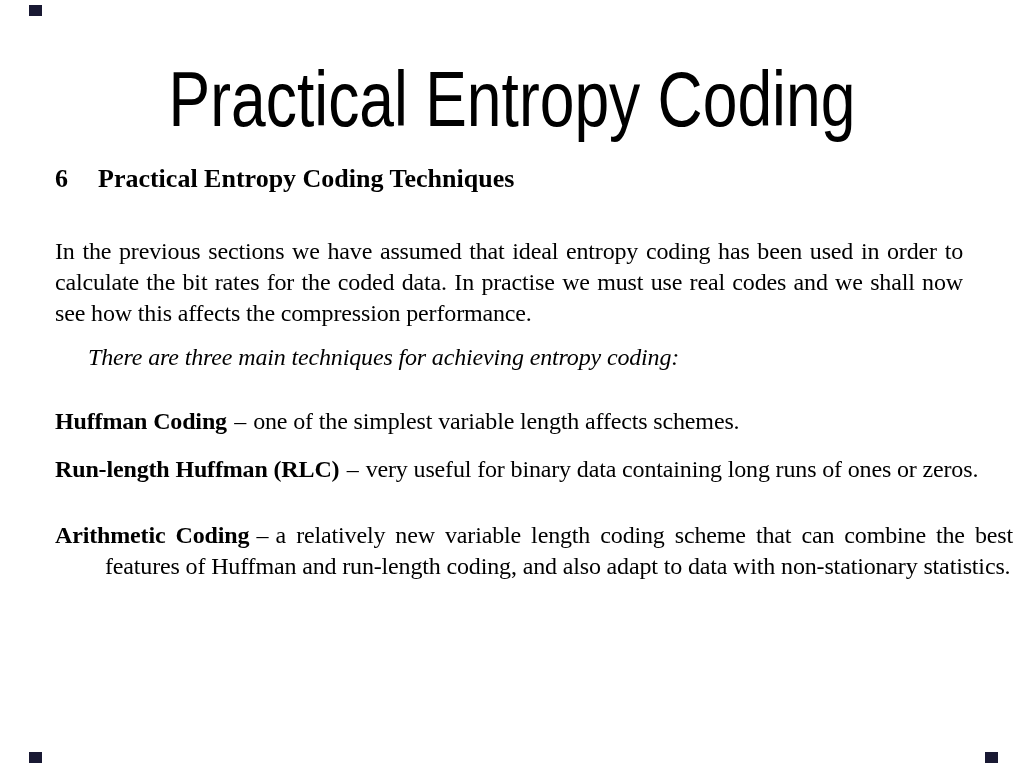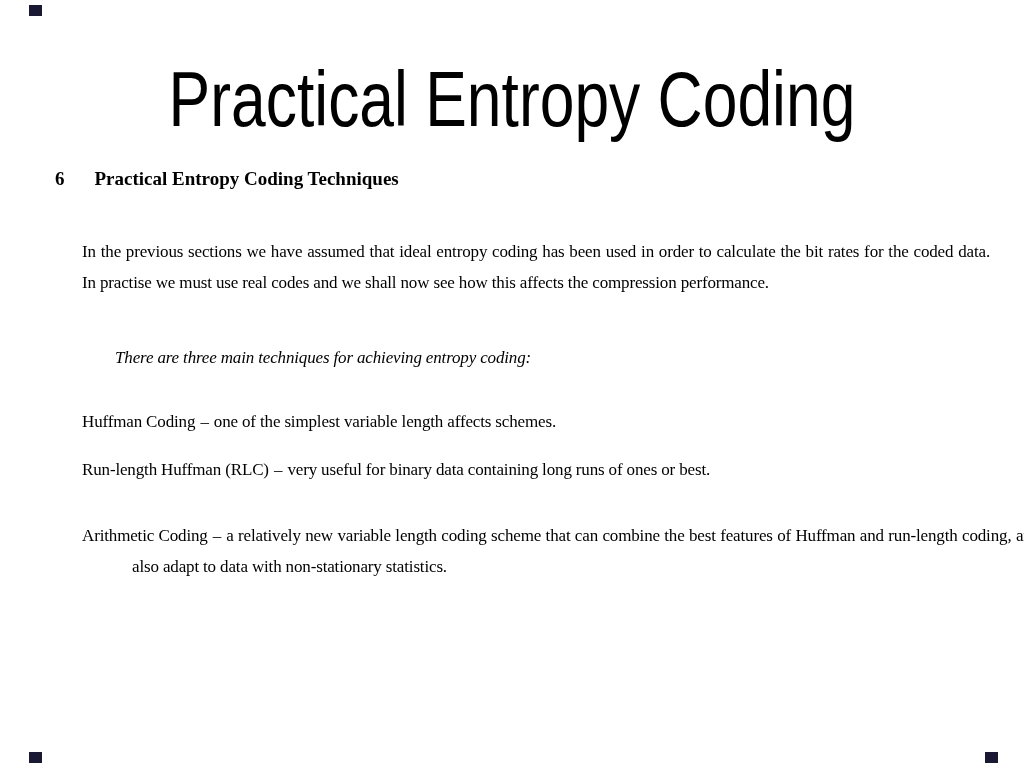--- a/index.html
+++ b/index.html
@@ -42,50 +42,49 @@
     transform: scaleX(0.80);
     transform-origin: 50% 50%;
     color: #000000;
   }
 
   .section-heading {
     position: absolute;
     left: 55px;
     top: 163px;
     width: 908px;
-    font-size: 19px;
+    font-size: 26px;
     font-weight: 700;
     line-height: 32px;
     white-space: nowrap;
   }
   .section-heading .sec-num { margin-right: 30px; }
 
   .bodytext {
     position: absolute;
     left: 55px;
     width: 908px;
-    font-size: 17px;
+    font-size: 24px;
     line-height: 31px;
     letter-spacing: -0.15px;
-    margin-left: 27px;
   }
   .para-main {
     top: 236px;
     text-align: justify;
   }
   .para-intro {
     top: 342px;
     text-indent: 33px;
     font-style: italic;
   }
   .item { text-align: justify; padding-left: 50px; text-indent: -50px; }
   .item-1 { top: 406px; }
   .item-2 { top: 454px; }
   .item-3 { top: 520px; }
-  .item .term { font-weight: 400; }
+  .item .term { font-weight: 700; }
   .item .sep { margin-left: 0.30em; margin-right: 0.30em; }
 </style>
 </head>
 <body>
 
 <div class="slide">
 
   <div class="corner-mark tl"></div>
   <div class="corner-mark bl"></div>
   <div class="corner-mark br"></div>
@@ -98,20 +97,20 @@
 
   <div class="bodytext para-main">In the previous sections we have assumed that ideal entropy coding has been used in order to calculate the bit rates for the coded data. In practise we must use real codes and we shall now see how this affects the compression performance.</div>
 
   <div class="bodytext para-intro">There are three main techniques for achieving entropy coding:</div>
 
   <div class="bodytext item item-1">
     <span class="term">Huffman Coding</span><span class="sep">–</span><span>one of the simplest variable length affects schemes.</span>
   </div>
 
   <div class="bodytext item item-2">
-    <span class="term">Run-length Huffman (RLC)</span><span class="sep">–</span><span>very useful for binary data containing long runs of ones or best.</span>
+    <span class="term">Run-length Huffman (RLC)</span><span class="sep">–</span><span>very useful for binary data containing long runs of ones or zeros.</span>
   </div>
 
   <div class="bodytext item item-3">
     <span class="term">Arithmetic Coding</span><span class="sep">–</span><span>a relatively new variable length coding scheme that can combine the best features of Huffman and run-length coding, and also adapt to data with non-stationary statistics.</span>
   </div>
 
 </div>
 
 </body></html>

